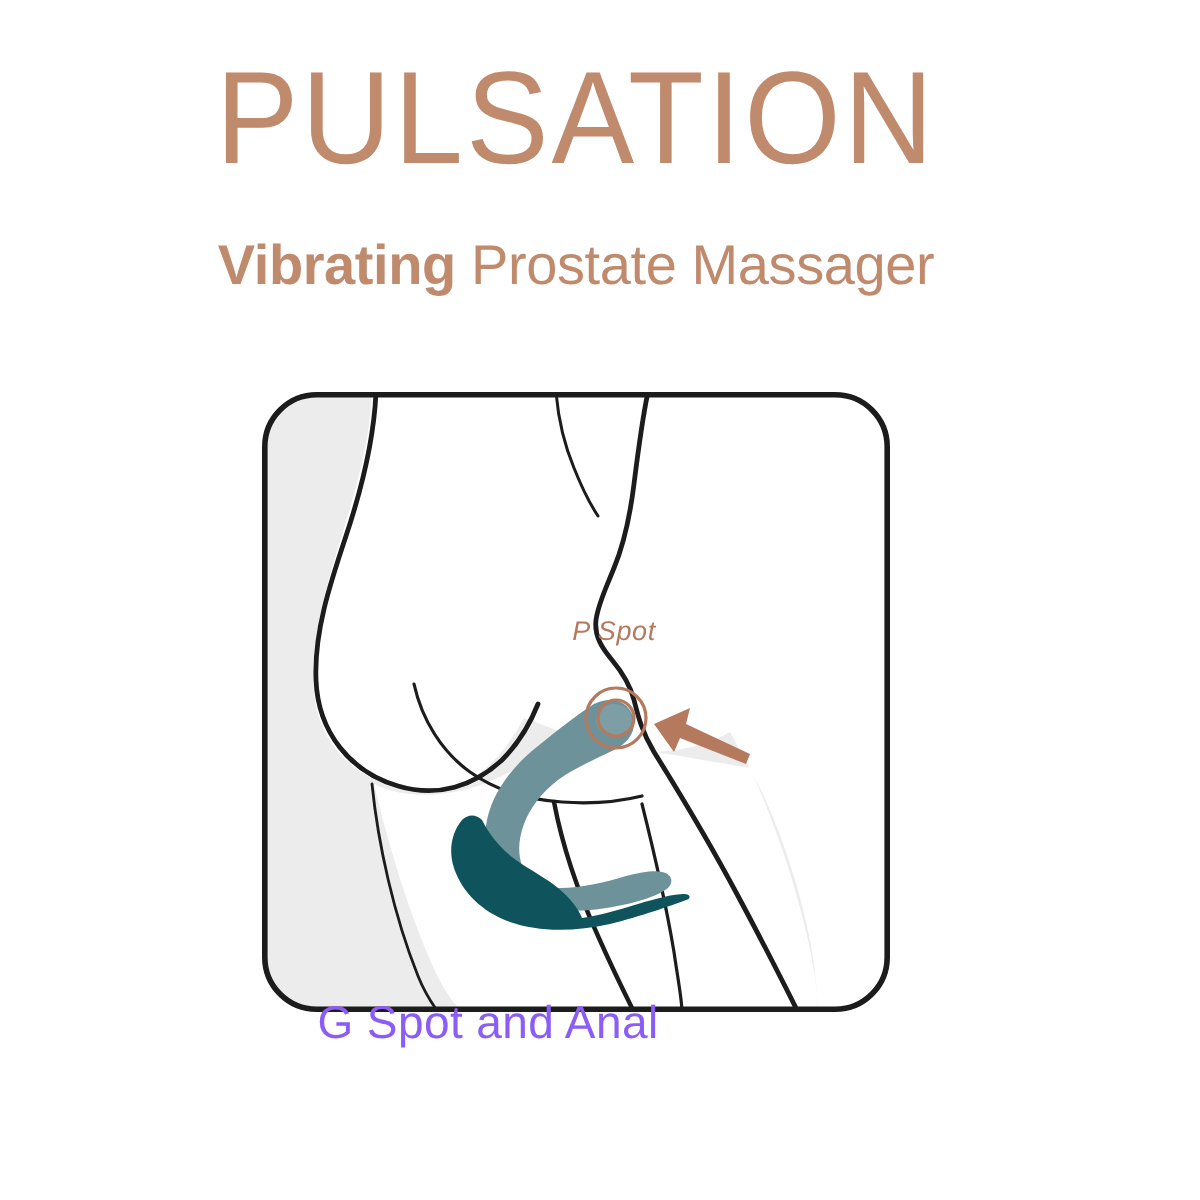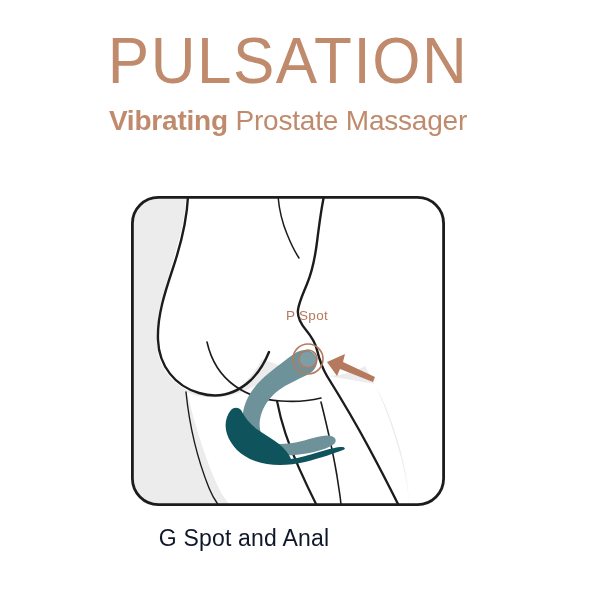--- a/index.html
+++ b/index.html
@@ -37,21 +37,21 @@
     font-size: 62px;
     line-height: 1.0;
     font-weight: 300;
     letter-spacing: 1.5px;
     color: #c08a6d;
     transform: scaleY(1.06);
     transform-origin: center top;
     white-space: nowrap;
   }
   .subtitle {
-    margin: 0;
+    margin: 12px;
     padding-top: 18px;
     font-size: 28px;
     line-height: 1.1;
     color: #c08a6d;
     white-space: nowrap;
     letter-spacing: -0.2px;
   }
   .subtitle .strong {
     font-weight: 700;
   }
@@ -59,38 +59,39 @@
     font-weight: 400;
   }
 
   
   .illustration-wrap {
     position: absolute;
     left: 131px;
     top: 196px;
     width: 314px;
     height: 310px;
+    font-style: italic;
   }
   .illustration-wrap svg {
     display: block;
     width: 314px;
     height: 310px;
   }
 
   
   .caption {
     position: absolute;
     left: 0;
-    top: 524px;
+    top: 497px;
     width: 488px;
     text-align: center;
     font-size: 23px;
     line-height: 1.22;
     font-weight: 300;
-    color: #0f172a;
+    color: #8b5cf6;
     letter-spacing: 0.2px;
   }
   .caption span {
     display: block;
   }
 </style>
 </head>
 <body>
 
 <div class="page">

